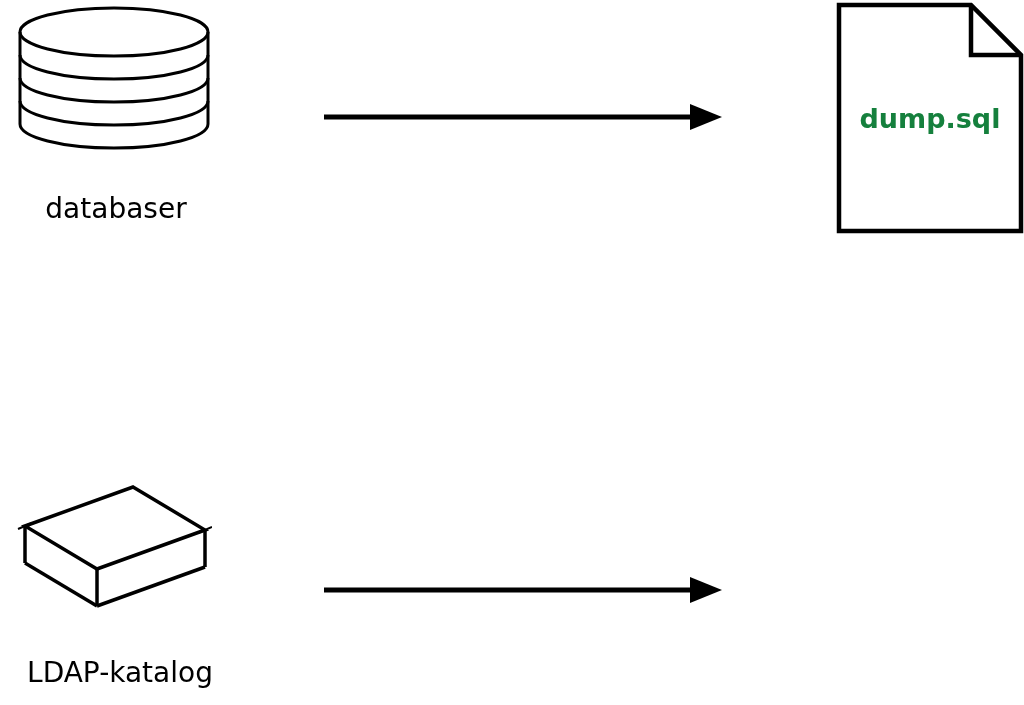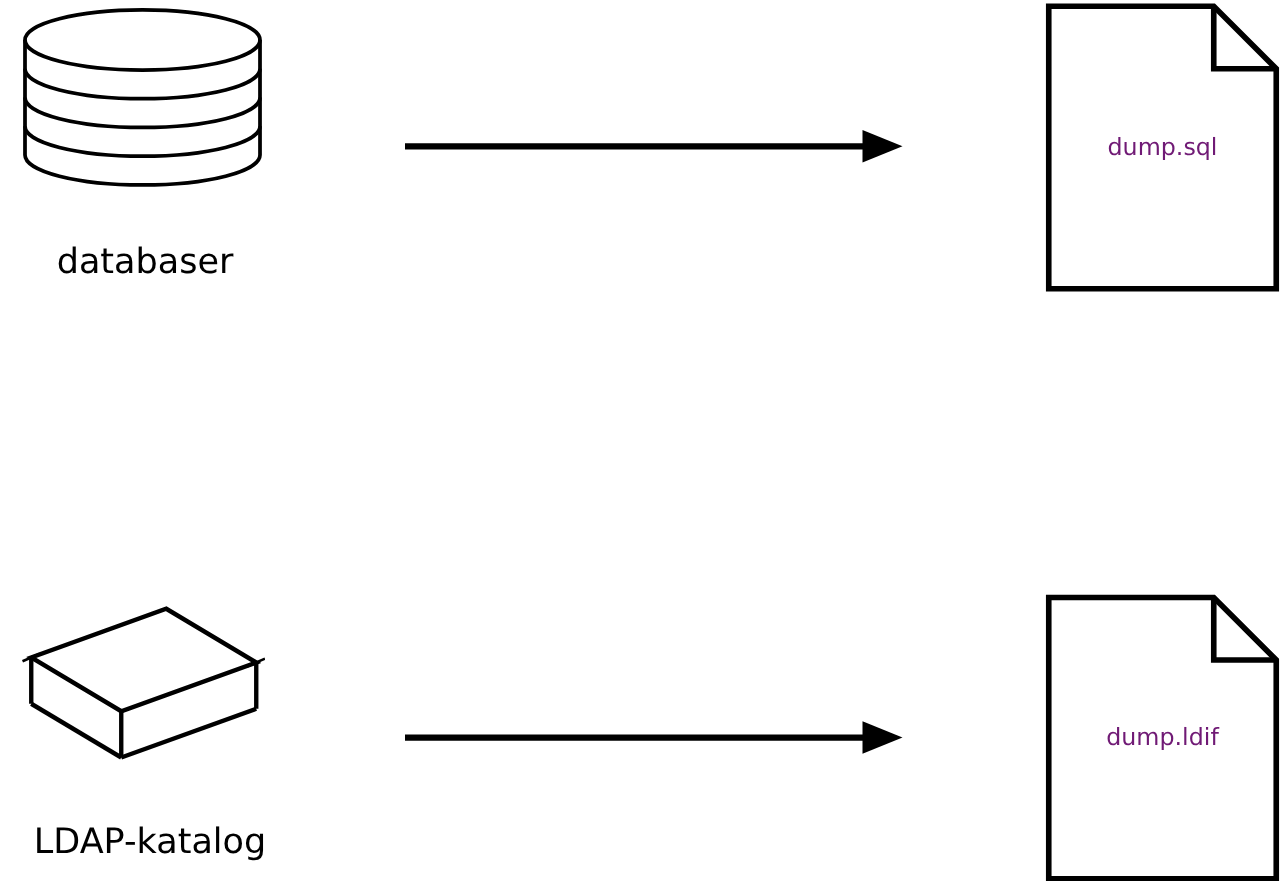--- a/index.html
+++ b/index.html
@@ -32,23 +32,24 @@
     position: absolute;
     left: 0; top: 0;
   }
   .doc-label {
     position: absolute;
     left: 0; top: 0;
     width: 100%; height: 100%;
     display: flex;
     align-items: center;
     justify-content: center;
-    font-size: 19px;
-    color: #701a75;
+    font-size: 27px;
+    color: #15803d;
     white-space: nowrap;
+    font-weight: bold;
   }
 </style>
 </head>
 <body>
 
 <div class="canvas">
 
   <div class="abs icon" style="left:18px; top:4px;">
     <svg width="192" height="148" viewBox="0 0 192 148" fill="none">
       <ellipse cx="96" cy="28" rx="94" ry="24" stroke="#000" stroke-width="3"></ellipse>
@@ -97,21 +98,14 @@
 
   <div class="source-label" style="left:10px; top:658px; width:220px;">LDAP-katalog</div>
 
   <div class="abs icon" style="left:324px; top:573px;">
     <svg width="400" height="34" viewBox="0 0 400 34">
       <line x1="0" y1="17" x2="368" y2="17" stroke="#000" stroke-width="5"></line>
       <polygon points="366,4 398,17 366,30" fill="#000"></polygon>
     </svg>
   </div>
 
-  <div class="doc-wrap" style="left:836px; top:475px; width:188px; height:230px;">
-    <svg width="188" height="230" viewBox="0 0 188 230" fill="none">
-      <path d="M3,3 L135,3 L185,53 L185,228 L3,228 Z" stroke="#000" stroke-width="4.5" fill="none"></path>
-      <path d="M135,3 L135,53 L185,53" stroke="#000" stroke-width="4.5" fill="none"></path>
-    </svg>
-    <div class="doc-label">dump.ldif</div>
-  </div>
 
 </div>
 
 </body></html>

